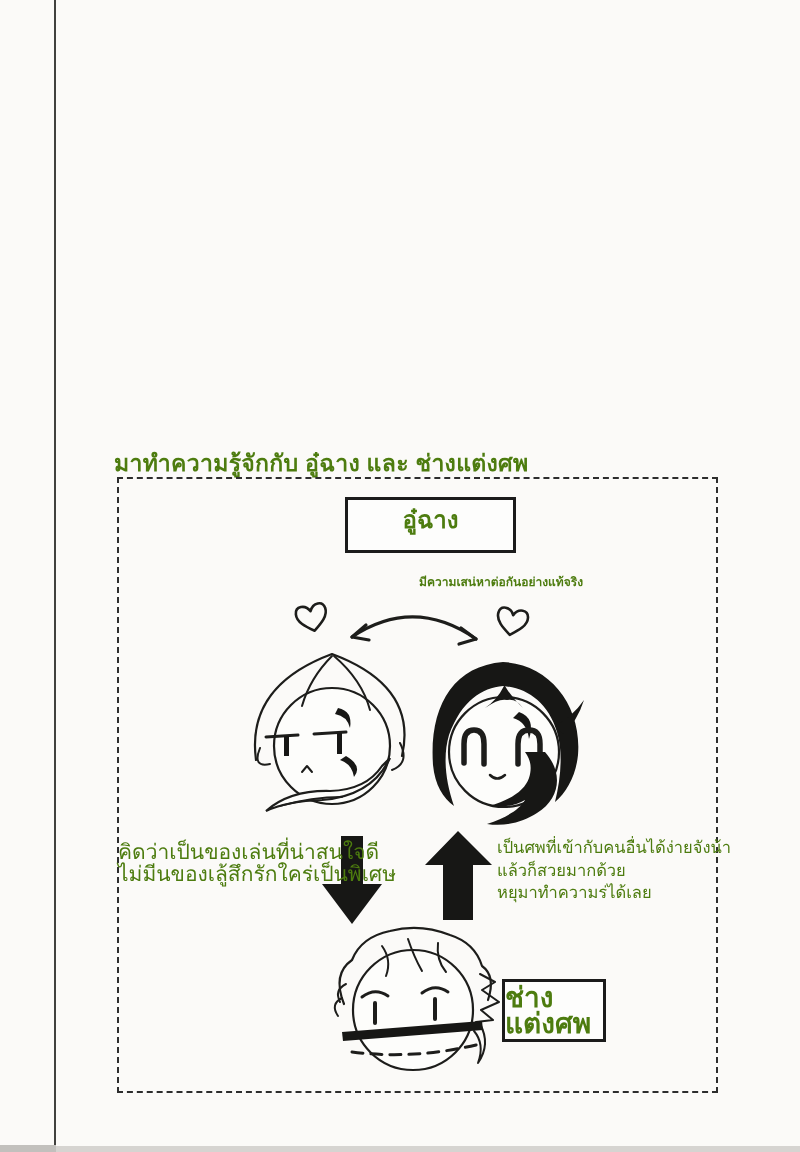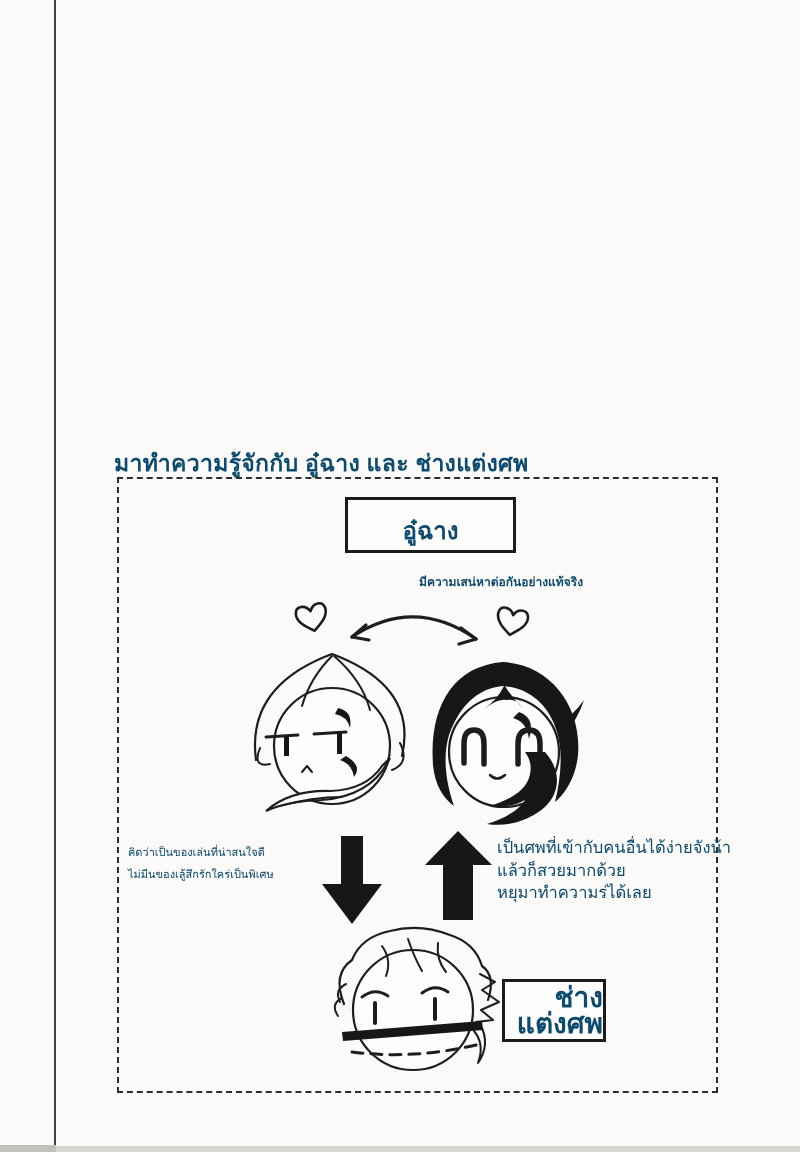--- a/index.html
+++ b/index.html
@@ -1,45 +1,45 @@
 <!DOCTYPE html>
 <html><head>
 <meta charset="utf-8">
 <style>
   html,body { margin:0; padding:0; background:#9a9a9a; }
   .page {
     position:relative; width:800px; height:1152px; margin:0 auto;
     background:#fbfaf8; overflow:hidden;
-    font-family:"Liberation Sans", sans-serif; color:#0c4a6e;
+    font-family:"Liberation Sans", sans-serif; color:#4d7c0f;
   }
   .scan-line {
     position:absolute; left:54px; top:0; width:2px; height:1147px;
     background:linear-gradient(#4a4a48, #242422 25%, #39393б 60%, #1d1d1b);
     background-color:#2c2c2a; opacity:.9;
   }
   .bottom-band { position:absolute; left:0; bottom:0; width:800px; height:6px; background:#d6d4d1; }
   .bottom-band-dark { position:absolute; left:0; bottom:0; width:56px; height:7px; background:#c2c0bd; }
   .title {
     position:absolute; left:114px; top:430px;
     font-size:23px; font-weight:bold; letter-spacing:.3px; white-space:nowrap;
   }
   .dashed-box { position:absolute; left:117px; top:477px; width:597px; height:612px; border:2px dashed #2d2d2d; }
   .label-box {
     position:absolute; border:3px solid #1b1b1b; background:#fdfdfc;
-    display:flex; align-items:flex-end; justify-content:center;
+    display:flex; align-items:flex-start; justify-content:center;
     font-weight:bold; text-align:center;
   }
   .wuchang-box { left:345px; top:497px; width:165px; height:50px; font-size:24px; }
   .embalmer-box { left:502px; top:979px; width:98px; height:57px; font-size:28px; flex-direction:column; line-height:26px; }
   .mutual-caption {
     position:absolute; left:283px; top:572px; width:300px; text-align:right;
     font-size:12px; font-weight:bold; white-space:nowrap;
   }
   .thought { position:absolute; white-space:nowrap; }
-  .thought-left  { left:128px; top:841px; font-size:11px; line-height:22px; }
+  .thought-left  { left:118px; top:841px; font-size:21px; line-height:22px; }
   .thought-right { left:497px; top:836px; font-size:16.5px; line-height:22.5px; }
   .abs { position:absolute; }
   svg { display:block; overflow:visible; }
   .ink-stroke { stroke:#1d1d1b; fill:none; stroke-linecap:round; stroke-linejoin:round; }
   .ink-fill { fill:#171715; stroke:none; }
   .face { fill:#fdfdfb; stroke:#1d1d1b; }
 </style>
 </head>
 <body>
 

